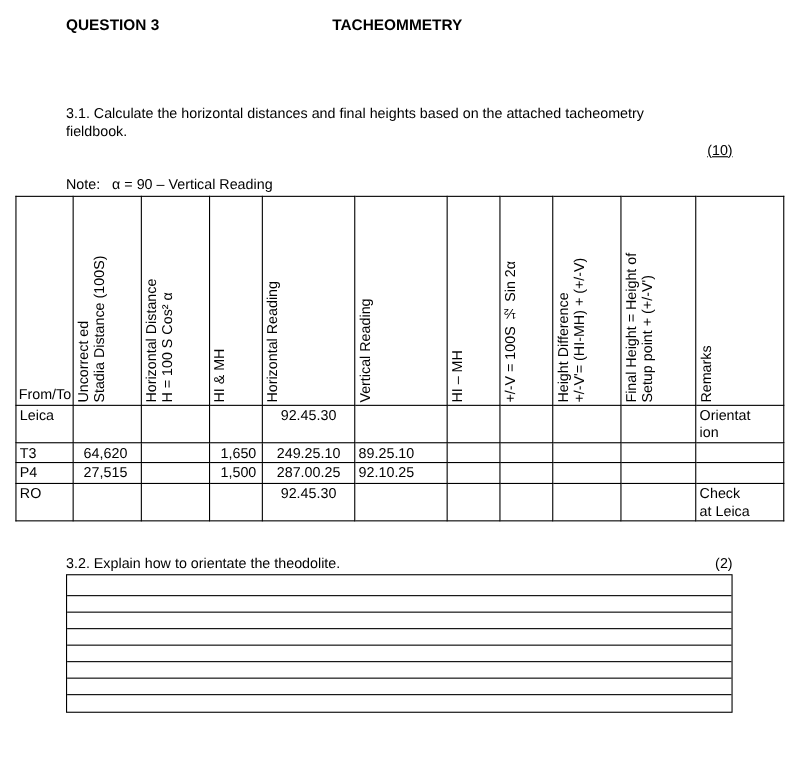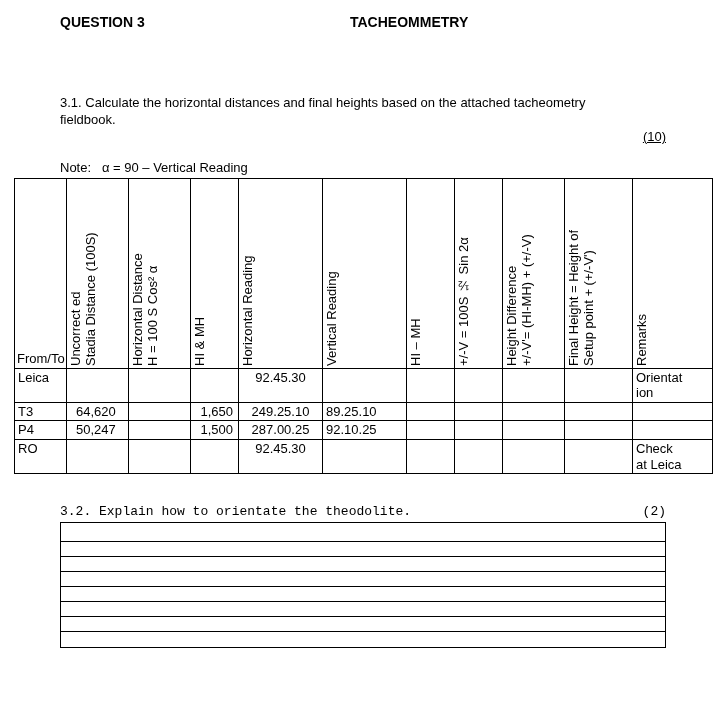--- a/index.html
+++ b/index.html
@@ -8,21 +8,21 @@
     width:726px; height:712px;
     color:#000;
     font-family:"Liberation Sans", sans-serif;
     font-size:13px;
     overflow:hidden;
   }
   .page { padding:14px 60px 0 60px; position:relative; }
 
   .title-row { position:relative; height:18px; font-weight:bold; font-size:14px; margin-bottom:46px; }
   .title-row .q { position:absolute; left:0; top:0; }
-  .title-row .t { position:absolute; left:242px; top:0;margin-left:48px; }
+  .title-row .t { position:absolute; left:242px; top:0; }
 
   .para { position:relative; white-space:pre-line; line-height:1.3; margin-bottom:14px; }
   .marks { position:absolute; right:0; bottom:0;text-decoration:underline; }
 
   .note { white-space:pre-wrap; margin-bottom:3px; }
 
   table.fieldbook { border-collapse:collapse; table-layout:fixed; width:698px; margin-left:-46px; }
   .fieldbook th, .fieldbook td { border:1px solid #000; }
   .fieldbook th { vertical-align:bottom; text-align:left; font-weight:normal; padding:0; height:190px; }
   .rot {
@@ -40,21 +40,21 @@
     vertical-align:top;
     padding:1px 3px;
     white-space:pre-line;
     line-height:1.2;
     font-size:13px;
   }
   .fieldbook td:nth-child(2) { padding-left:9px; }
   .fieldbook td:nth-child(4) { text-align:right; padding-right:5px; }
   .fieldbook td:nth-child(5) { text-align:center; }
 
-  .sec2 { display:flex; margin-top:30px; margin-bottom:3px;font-family:Liberation Mono, monospace; }
+  .sec2 { display:flex; margin-top:30px; margin-bottom:3px; }
   .sec2 .marks2 { margin-left:auto; }
 
   .answer-box { width:606px; border:1px solid #000; }
   .answer-line { height:15px; border-bottom:1px solid #000; }
   .answer-line:first-child { height:19px; }
   .answer-line:last-child { border-bottom:none; }
 </style>
 </head>
 <body>
 
@@ -151,21 +151,21 @@
           <td>249.25.10</td>
           <td>89.25.10</td>
           <td></td>
           <td></td>
           <td></td>
           <td></td>
           <td></td>
         </tr>
         <tr>
           <td>P4</td>
-          <td>50,247</td>
+          <td>27,515</td>
           <td></td>
           <td>1,500</td>
           <td>287.00.25</td>
           <td>92.10.25</td>
           <td></td>
           <td></td>
           <td></td>
           <td></td>
           <td></td>
         </tr>

